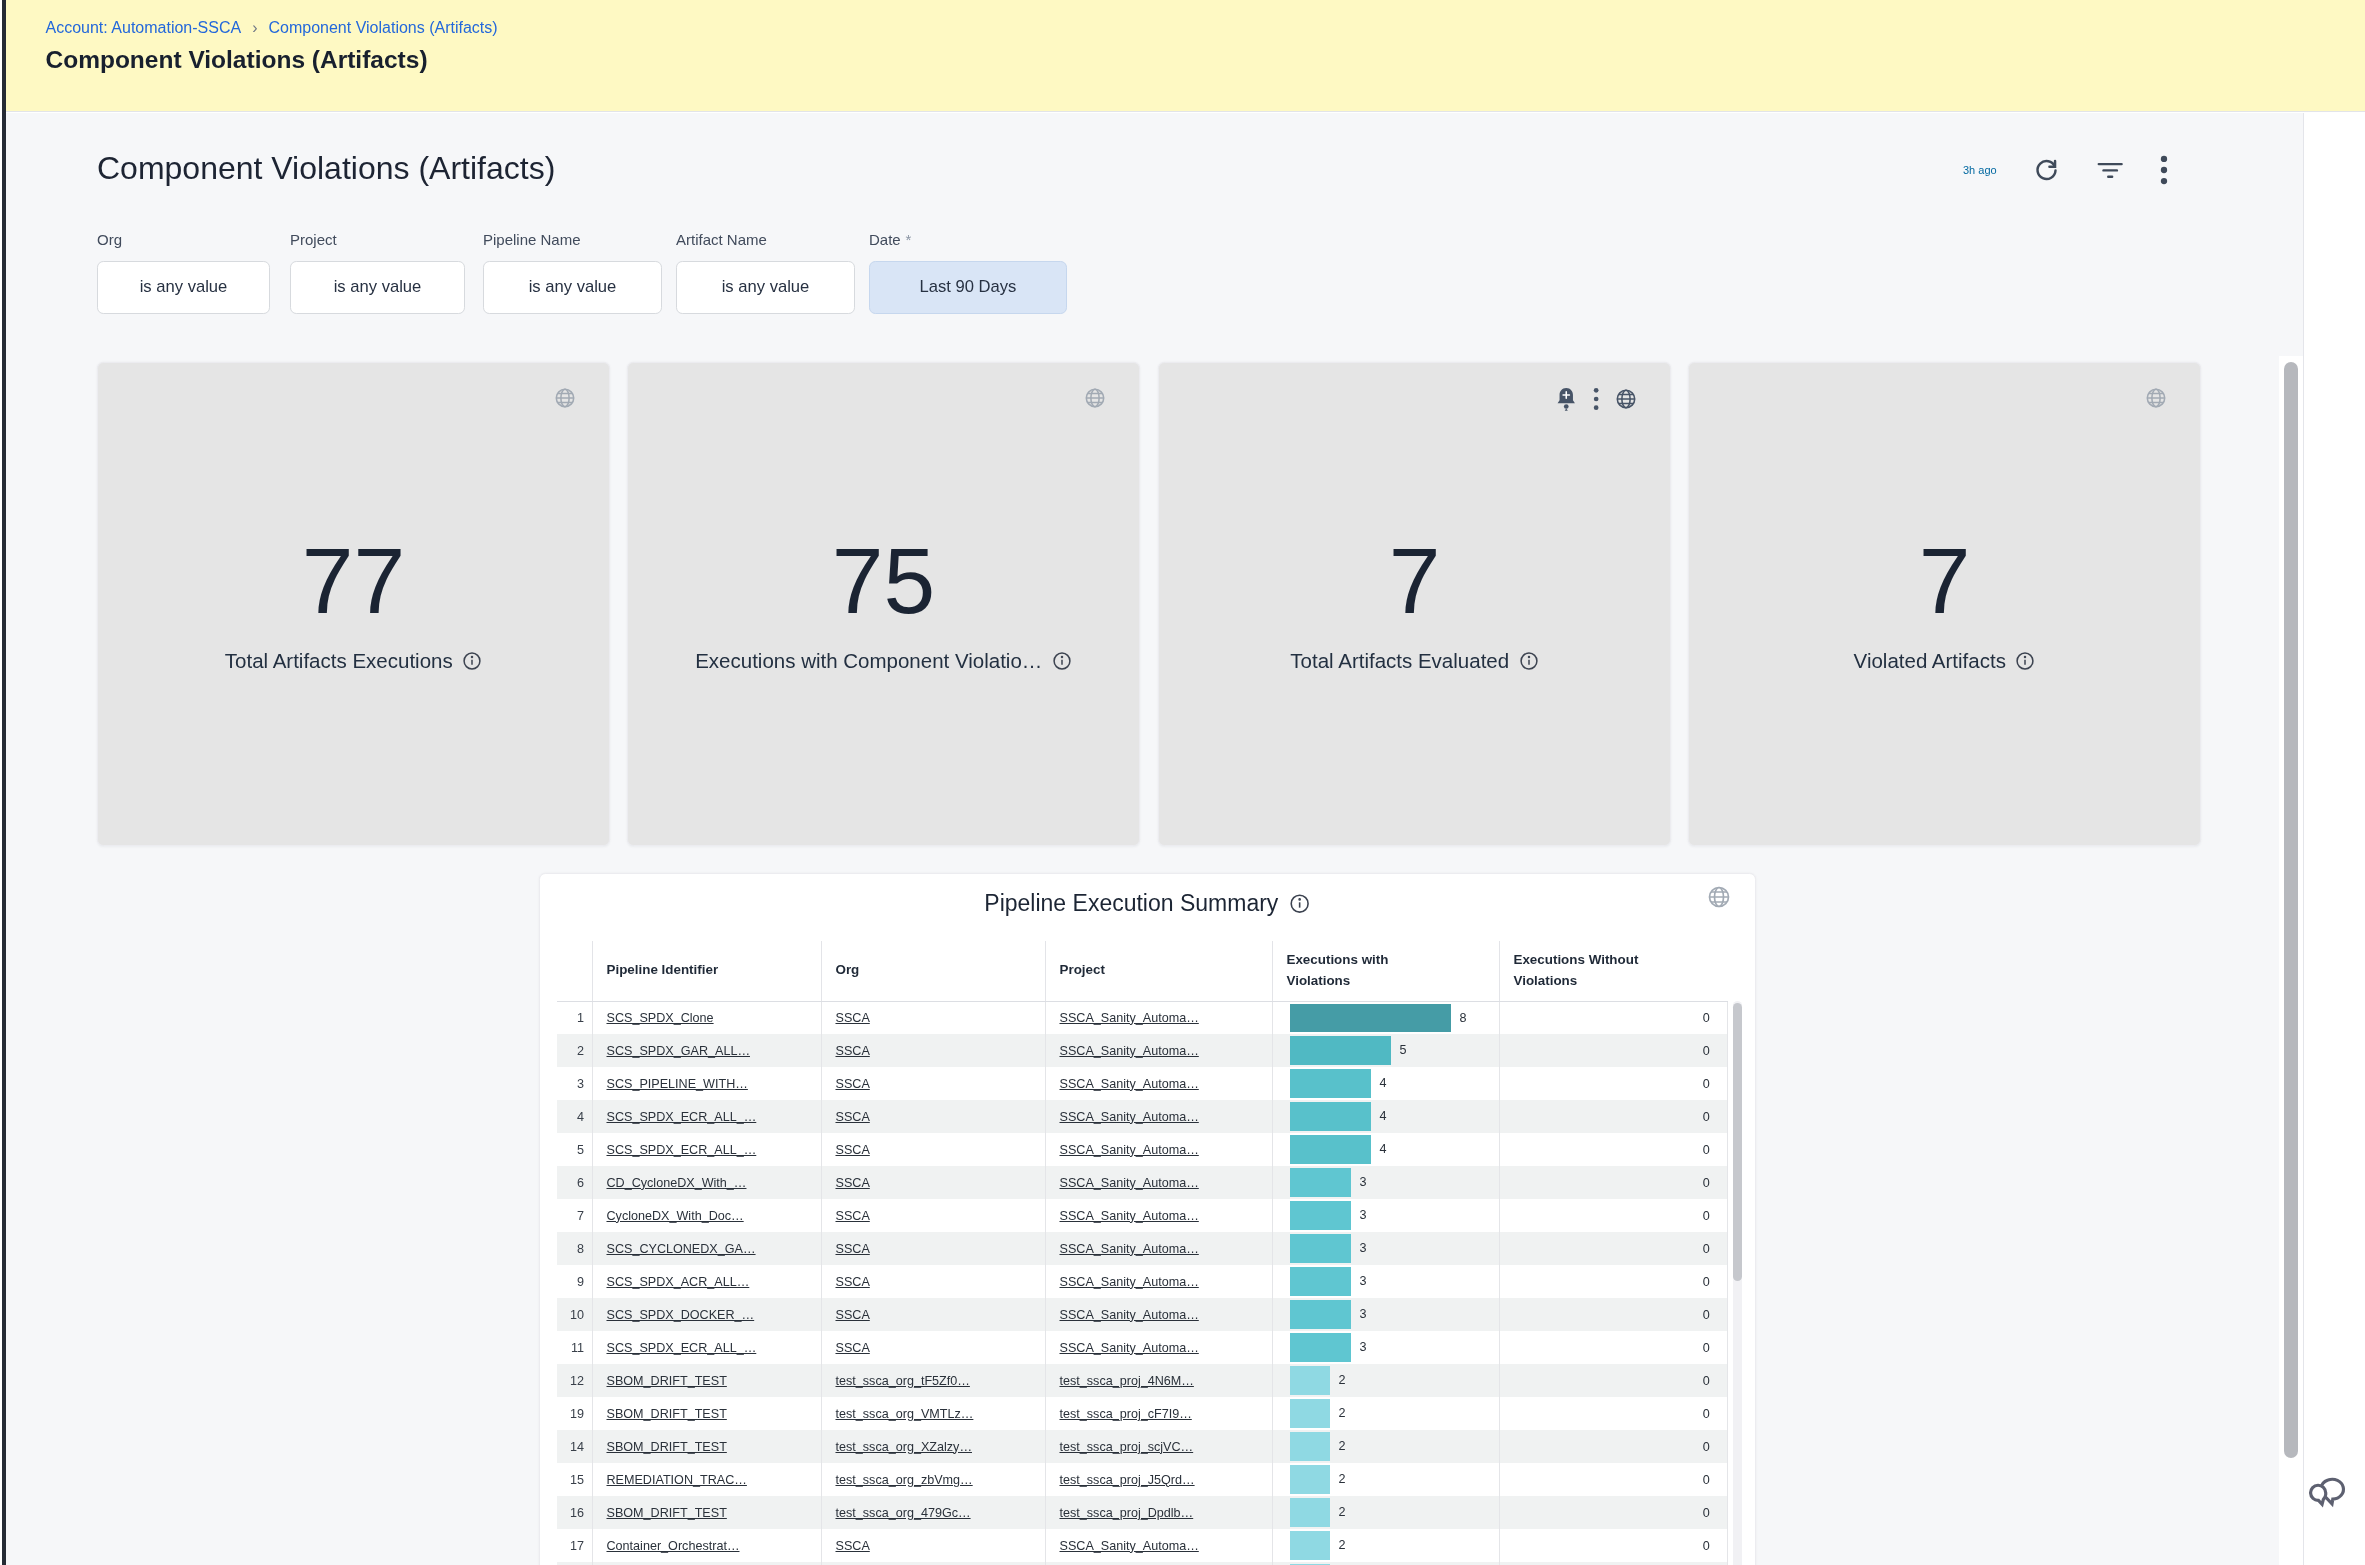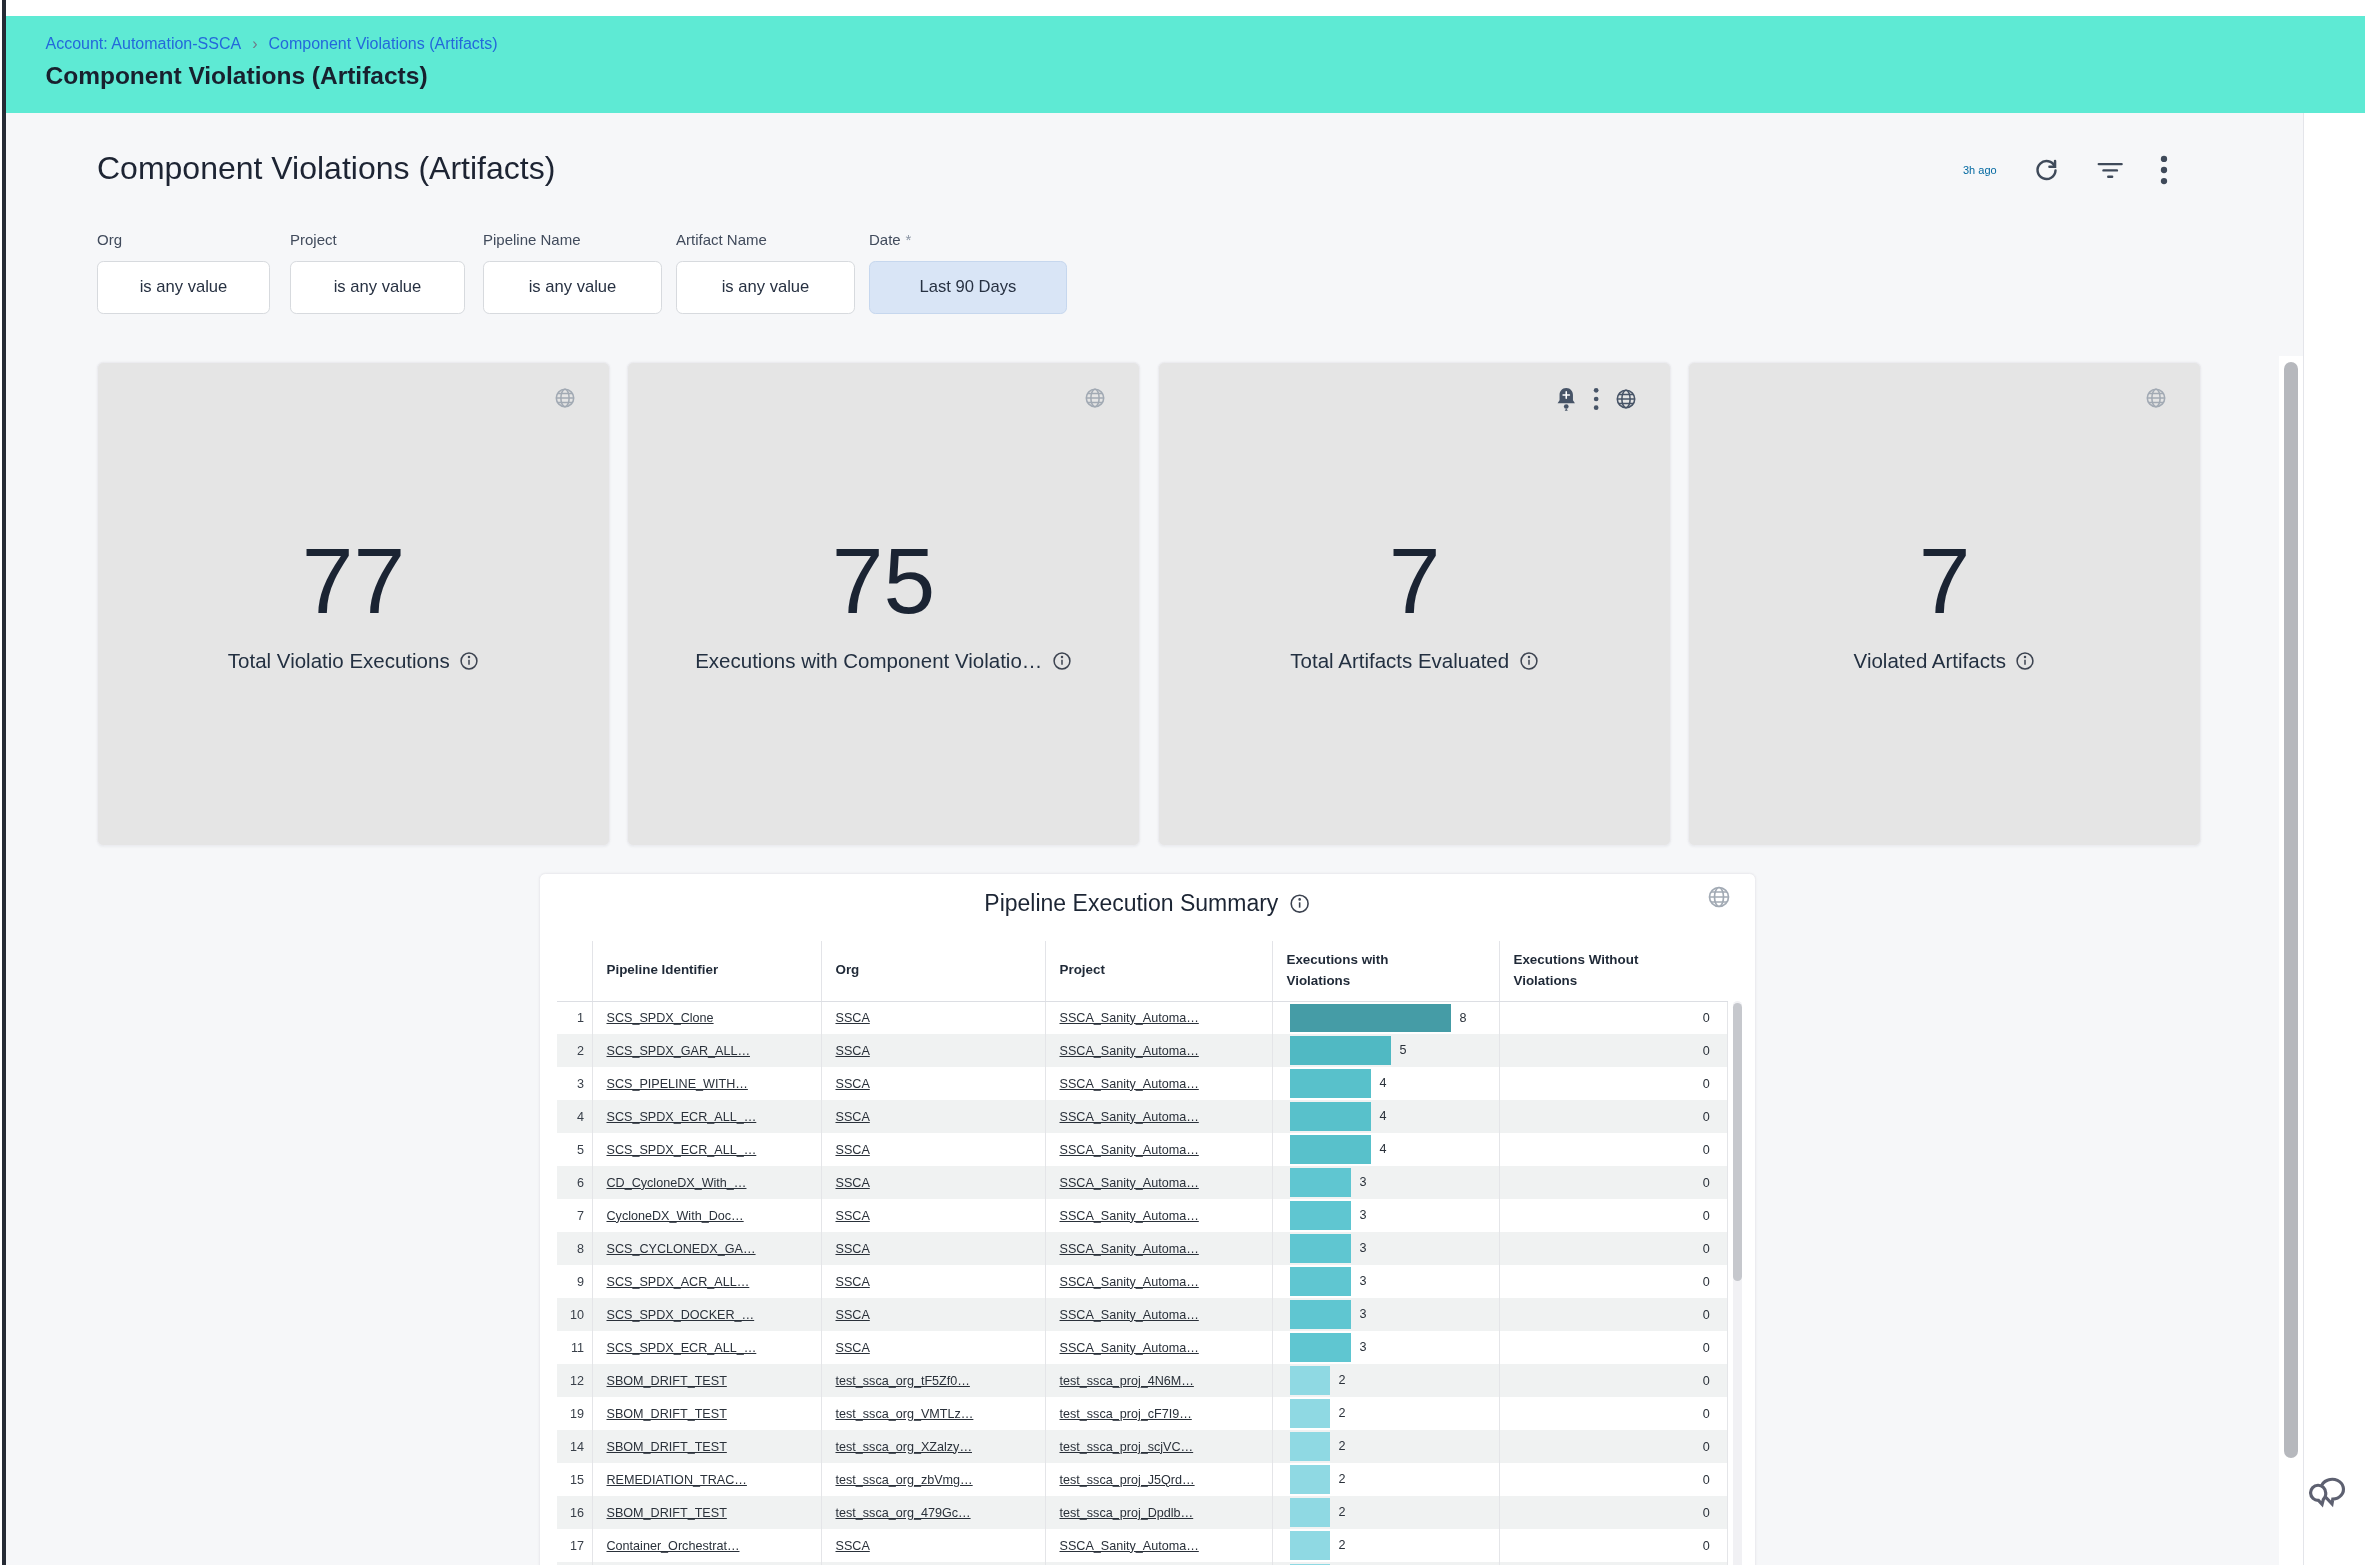--- a/index.html
+++ b/index.html
@@ -3,22 +3,22 @@
 <meta charset="utf-8">
 <style>
   * { margin:0; padding:0; box-sizing:border-box; }
   html,body { width:2366px; height:1566px; overflow:hidden; background:#ffffff;
               font-family:"Liberation Sans", sans-serif; }
   .page { position:absolute; inset:0; }
 
   .left-edge { position:absolute; left:1.6px; top:0; width:4px; height:100%; background:#262b35; }
 
   
-  .top-header { position:absolute; left:5.5px; top:16px; width:2360px; height:112px;
-                background:#5eead4; border-bottom:0.8px solid #e2e4e9; }
+  .top-header { position:absolute; left:5.5px; top:0; width:2360px; height:112px;
+                background:#fef9c3; border-bottom:0.8px solid #e2e4e9; }
   .breadcrumb { position:absolute; left:40px; top:19px; font-size:16px; display:flex; gap:11px; align-items:center; }
   .breadcrumb a { color:#2368db; text-decoration:none; cursor:pointer; }
   .crumb-sep { color:#707886; font-size:16px; }
   .page-title { position:absolute; left:40px; top:46px; font-size:24.5px; font-weight:700; color:#18202e; }
 
   
   .content-bg { position:absolute; left:5.5px; top:113px; width:2298px; height:1453px; background:#f6f7f9; }
   .right-gutter { position:absolute; left:2303px; top:113px; width:62px; height:1453px;
                   background:#fff; border-left:0.8px solid #e4e5ea; }
 
@@ -172,21 +172,21 @@
       <span>
         <svg width="22" height="22" viewBox="0 0 24 24" fill="none" stroke="#a2aab4" stroke-width="1.7">
           <circle cx="12" cy="12" r="9.5"></circle>
             <ellipse cx="12" cy="12" rx="4.5" ry="9.5"></ellipse>
           <path d="M2.5 12h19 M4 7h16 M4 17h16"></path>
         </svg>
       </span>
     </div>
     <div class="tile-value">77</div>
     <div class="tile-label">
-      <span>Total Violatio Executions</span>
+      <span>Total Artifacts Executions</span>
       <span>
         <svg width="20" height="20" viewBox="0 0 24 24" fill="none" stroke="#3c4350" stroke-width="1.8">
           <circle cx="12" cy="12" r="9.5"></circle>
             <path d="M12 10.5v6"></path>
             <circle cx="12" cy="7.2" r="0.6" fill="#3c4350"></circle>
         </svg>
       </span>
     </div>
   </div>
 

